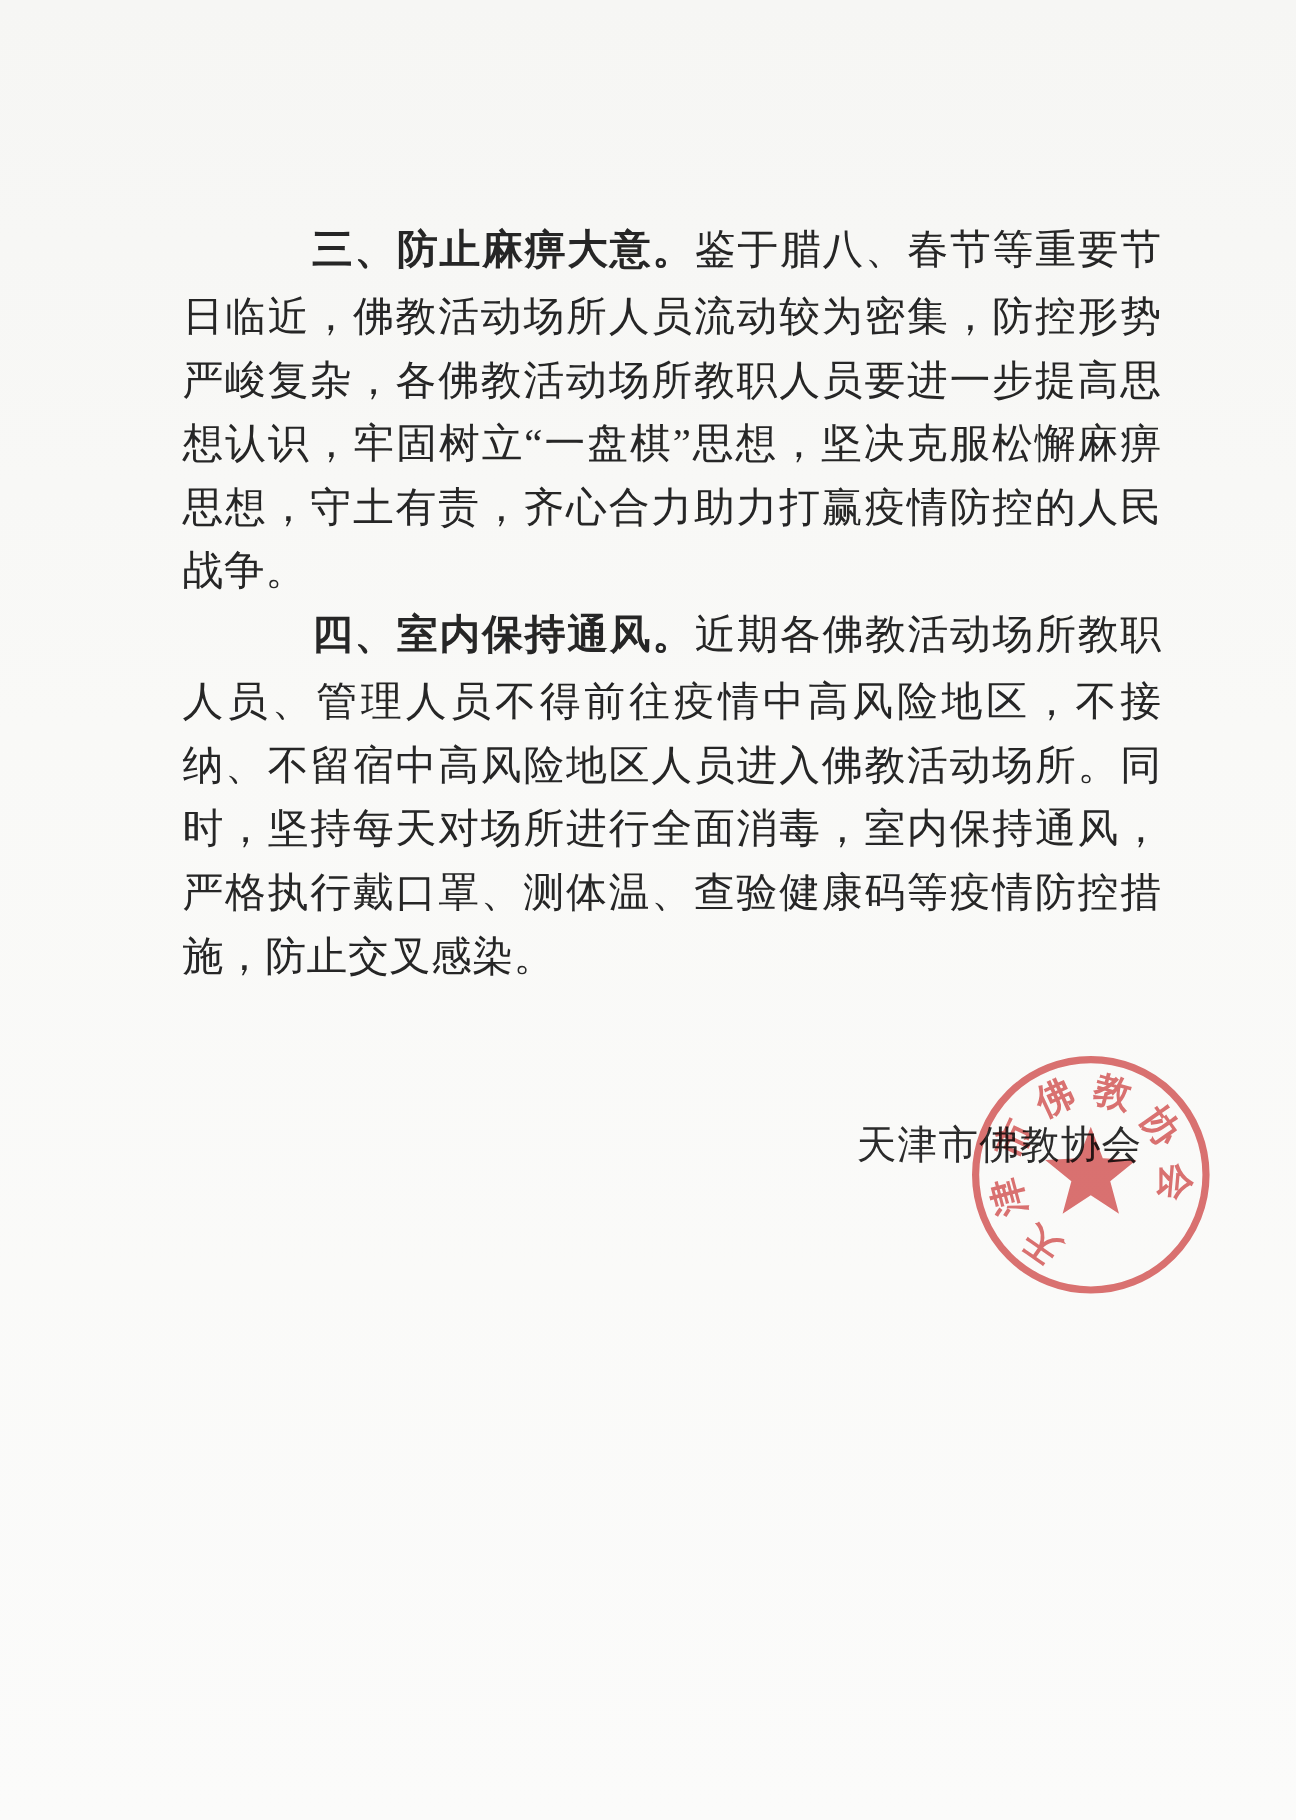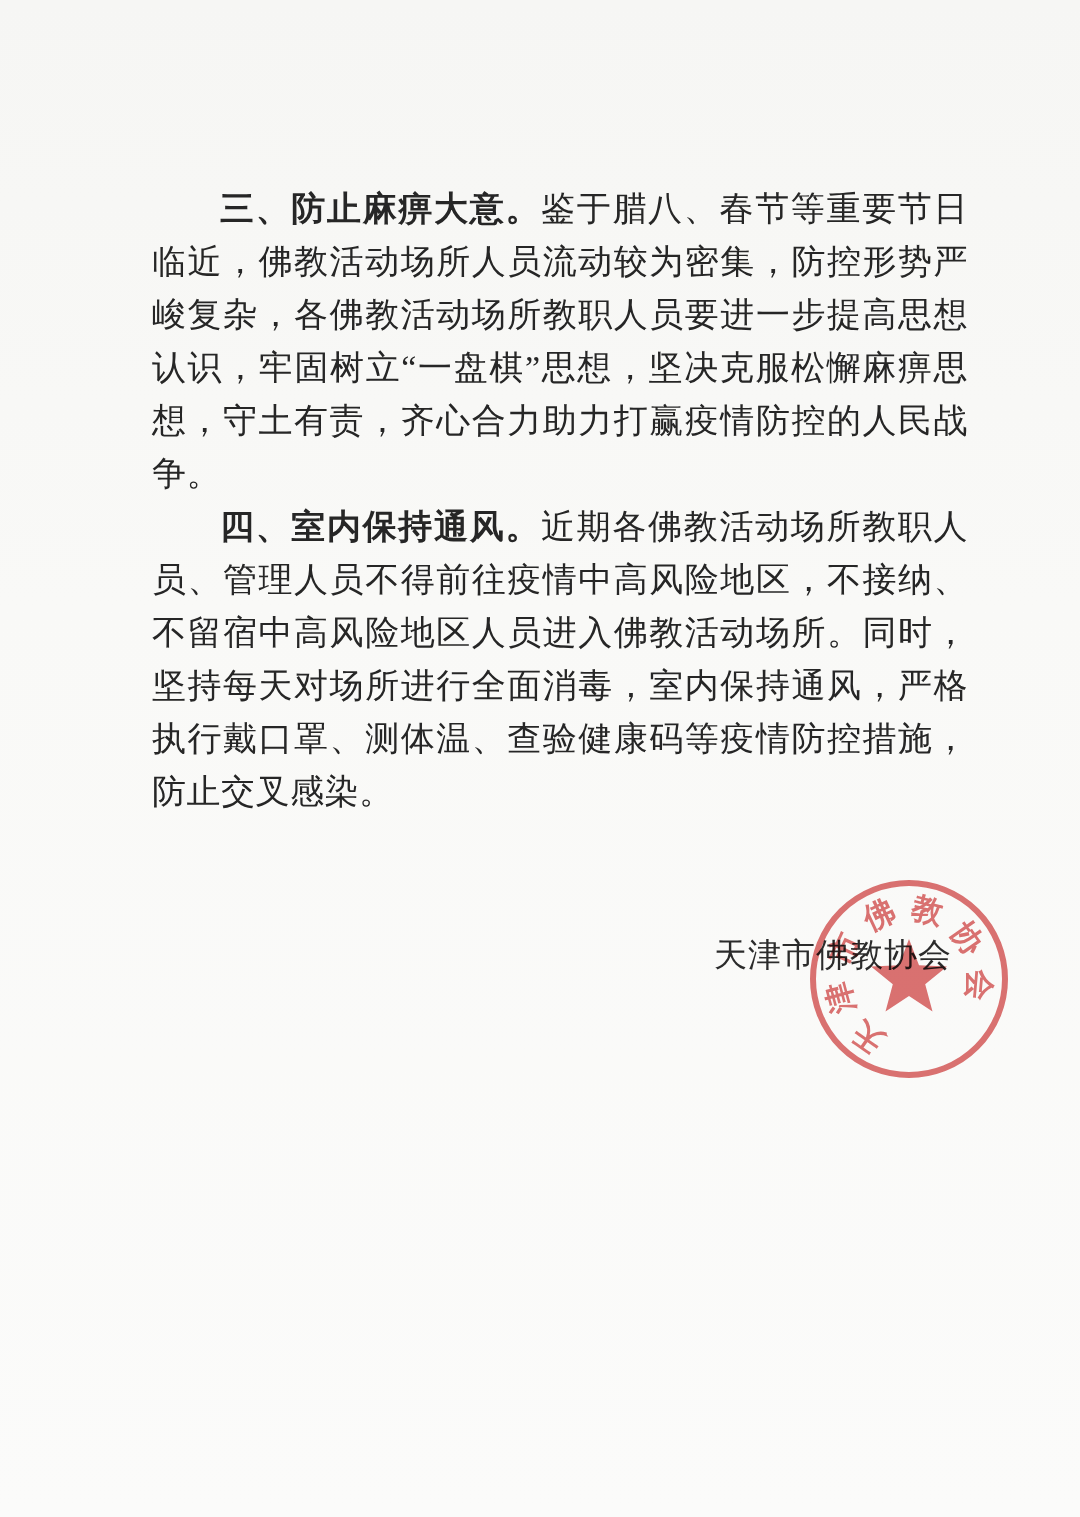--- a/index.html
+++ b/index.html
@@ -31,22 +31,23 @@
     letter-spacing: 0.5px;
   }
   .para {
     margin: 0;
     text-indent: 0;
   }
   .para.indent {
     text-indent: 2em;
   }
   .section-head {
-    font-family: Liberation Serif, serif;
+    font-family: Liberation Mono, monospace;
     font-weight: 700;
+    margin-left: 40px;
   }
   .signature {
     position: absolute;
     top: 928px;
     right: 128px;
     text-align: center;
     color: #2b2b2b;
     font-size: 33px;
     line-height: 55px;
     z-index: 1;

